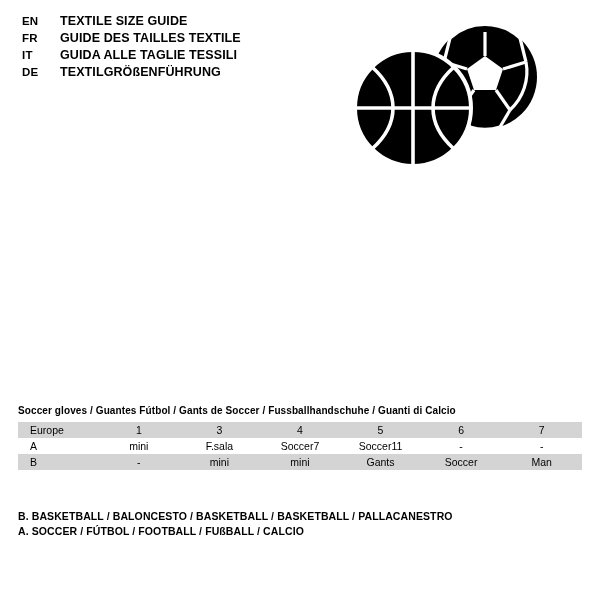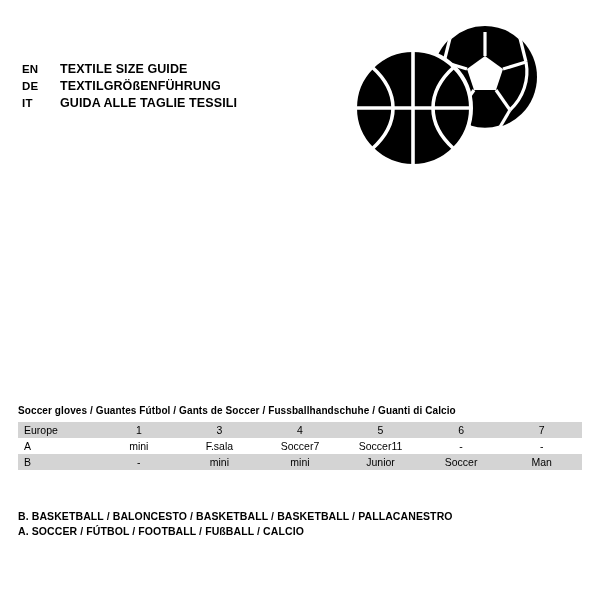--- a/index.html
+++ b/index.html
@@ -33,21 +33,20 @@
     width: 38px;
     font-size: 11.5px;
     letter-spacing: 0.2px;
     color: #000;
   }
   .legend-text {
     font-size: 12.5px;
     letter-spacing: 0.1px;
     color: #000;
     white-space: nowrap;
-    margin-top: 48px;
   }
 
   
   .illustration {
     position: absolute;
     left: 350px;
     top: 20px;
     width: 210px;
     height: 150px;
   }
@@ -81,21 +80,21 @@
   }
   table.size-table tr.row-head td,
   table.size-table tr.row-b td {
     background: #d4d4d4;
   }
   table.size-table tr.row-a td {
     background: #ffffff;
   }
   table.size-table td.label-col {
     text-align: left;
-    padding-left: 6px;
+    padding-left: 12px;
   }
 
   
   .footnotes {
     position: absolute;
     left: 18px;
     top: 509px;
     width: 564px;
   }
   .footnote {
@@ -108,26 +107,30 @@
 </style>
 </head>
 <body>
 
 <div class="legend">
   <div class="legend-row">
     <span class="legend-code">EN</span>
     <span class="legend-text">TEXTILE SIZE GUIDE</span>
   </div>
   <div class="legend-row">
+    <span class="legend-code">FR</span>
+    <span class="legend-text">GUIDE DES TAILLES TEXTILE</span>
+  </div>
+  <div class="legend-row">
+    <span class="legend-code">IT</span>
+    <span class="legend-text">GUIDA ALLE TAGLIE TESSILI</span>
+  </div>
+  <div class="legend-row">
     <span class="legend-code">DE</span>
     <span class="legend-text">TEXTILGRÖßENFÜHRUNG</span>
-  </div>
-  <div class="legend-row">
-    <span class="legend-code">IT</span>
-    <span class="legend-text">GUIDA ALLE TAGLIE TESSILI</span>
   </div>
 </div>
 
 <div class="illustration">
   <svg width="210" height="150" viewBox="0 0 210 150" xmlns="http://www.w3.org/2000/svg">
 
     <g>
       <circle cx="135" cy="57" r="52" fill="#000000"></circle>
       <g fill="none" stroke="#ffffff" stroke-width="3.2">
         <polygon points="135,36 153,49 146,70 124,70 117,49" fill="#ffffff" stroke="none"></polygon>
@@ -179,21 +182,21 @@
         <td>Soccer7</td>
         <td>Soccer11</td>
         <td>-</td>
         <td>-</td>
       </tr>
       <tr class="row-b">
         <td class="label-col">B</td>
         <td>-</td>
         <td>mini</td>
         <td>mini</td>
-        <td>Junior</td>
+        <td>Gants</td>
         <td>Soccer</td>
         <td>Man</td>
       </tr>
     </tbody>
   </table>
 </div>
 
 <div class="footnotes">
   <div class="footnote">B. BASKETBALL / BALONCESTO / BASKETBALL / BASKETBALL / PALLACANESTRO</div>
   <div class="footnote">A. SOCCER / FÚTBOL / FOOTBALL / FUßBALL / CALCIO</div>

